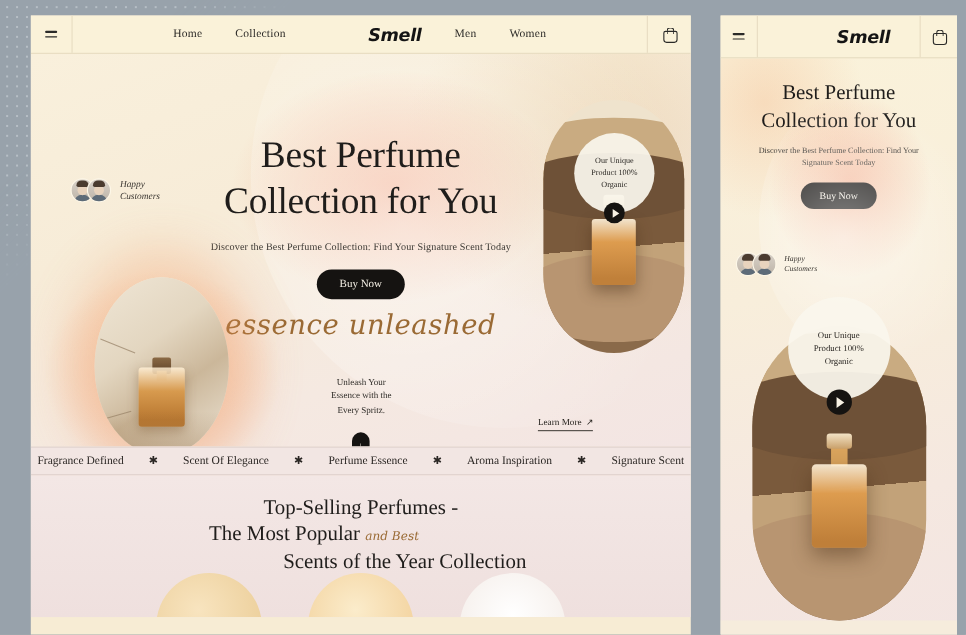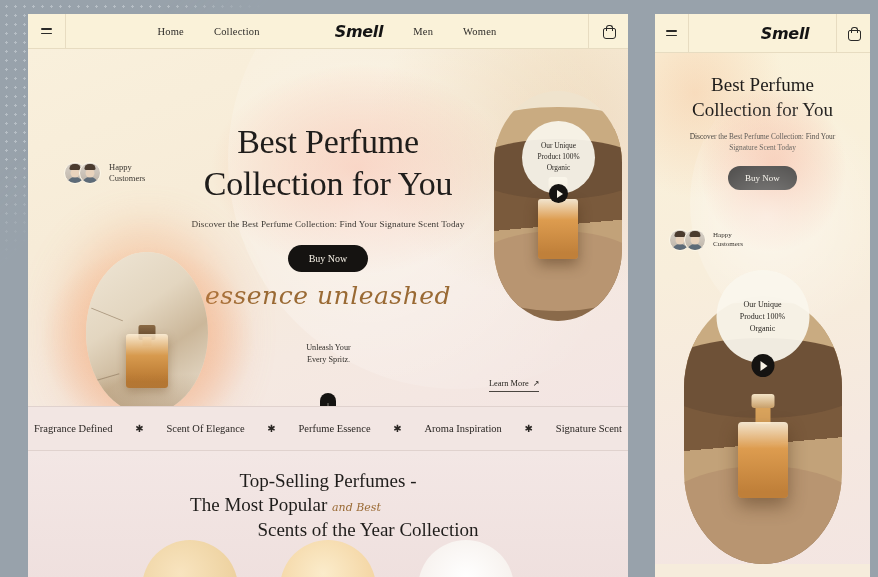--- a/index.html
+++ b/index.html
@@ -115,21 +115,21 @@
     width:9px; height:9px; border-radius:50%; background:#e8d3bd;
   }
   .avatar .hair{
     position:absolute; left:50%; top:22%; transform:translate(-50%,-50%);
     width:11px; height:6px; border-radius:6px 6px 2px 2px; background:#4a3b2f;
   }
   .avatar .body{
     position:absolute; left:50%; bottom:-3px; transform:translateX(-50%);
     width:15px; height:9px; border-radius:7px 7px 0 0; background:#5d6b78;
   }
-  .happy-text { font-size:8.5px; line-height:1.25; color:#3a3631; }
+  .happy-text { font-size:8.5px; line-height:1.25; color:#3a3631;font-style:italic; }
 
   .d-hero-center { position:absolute; left:0; right:0; top:72px; text-align:center; }
   .d-title {
     font-size: 34px; line-height: 1.24; color: #1f1d1b; font-weight: 400;
     letter-spacing: -.2px;
   }
   .d-sub { margin-top: 14px; font-size: 9.2px; color: #3c3934; letter-spacing: .1px; }
   .btn-buy {
     display:inline-block; margin-top:16px;
     background:#151311; color:#f6f1e6;
@@ -241,21 +241,21 @@
   .learn-more {
     position:absolute; left:461px; top:330px;
     font-size:8.4px; color:#27241f;
     border-bottom:1px solid #4a4540; padding-bottom:3px; cursor:pointer;
   }
   .learn-more .ar { font-size:8px; margin-left:4px; }
 
   
   .strip {
     position:relative; z-index:4;
-    height: 45px;
+    height: 26px;
     background:#f2e6e3;
     border-top:1px solid #e0d2ce;
     border-bottom:1px solid #e0d2ce;
     display:flex; align-items:center; justify-content:space-between;
     padding: 0 6px;
   }
   .strip .item { font-size:10.5px; color:#2b2724; }
   .strip .star { font-size:10px; color:#2b2724; }
 
   
@@ -421,20 +421,21 @@
           <div>Collection for You</div>
         </div>
         <div class="d-sub">Discover the Best Perfume Collection: Find Your Signature Scent Today</div>
         <button class="btn-buy">Buy Now</button>
       </div>
 
       <div class="script-line">essence unleashed</div>
 
       <div class="unleash">
         <div>Unleash Your</div>
+        <div>Essence with the</div>
         <div>Every Spritz.</div>
       </div>
 
       <div class="scroll-pill">
         <span class="arrow">↓</span>
       </div>
 
       <div class="oval-left">
         <i class="stem1"></i>
           <i class="stem2"></i>

